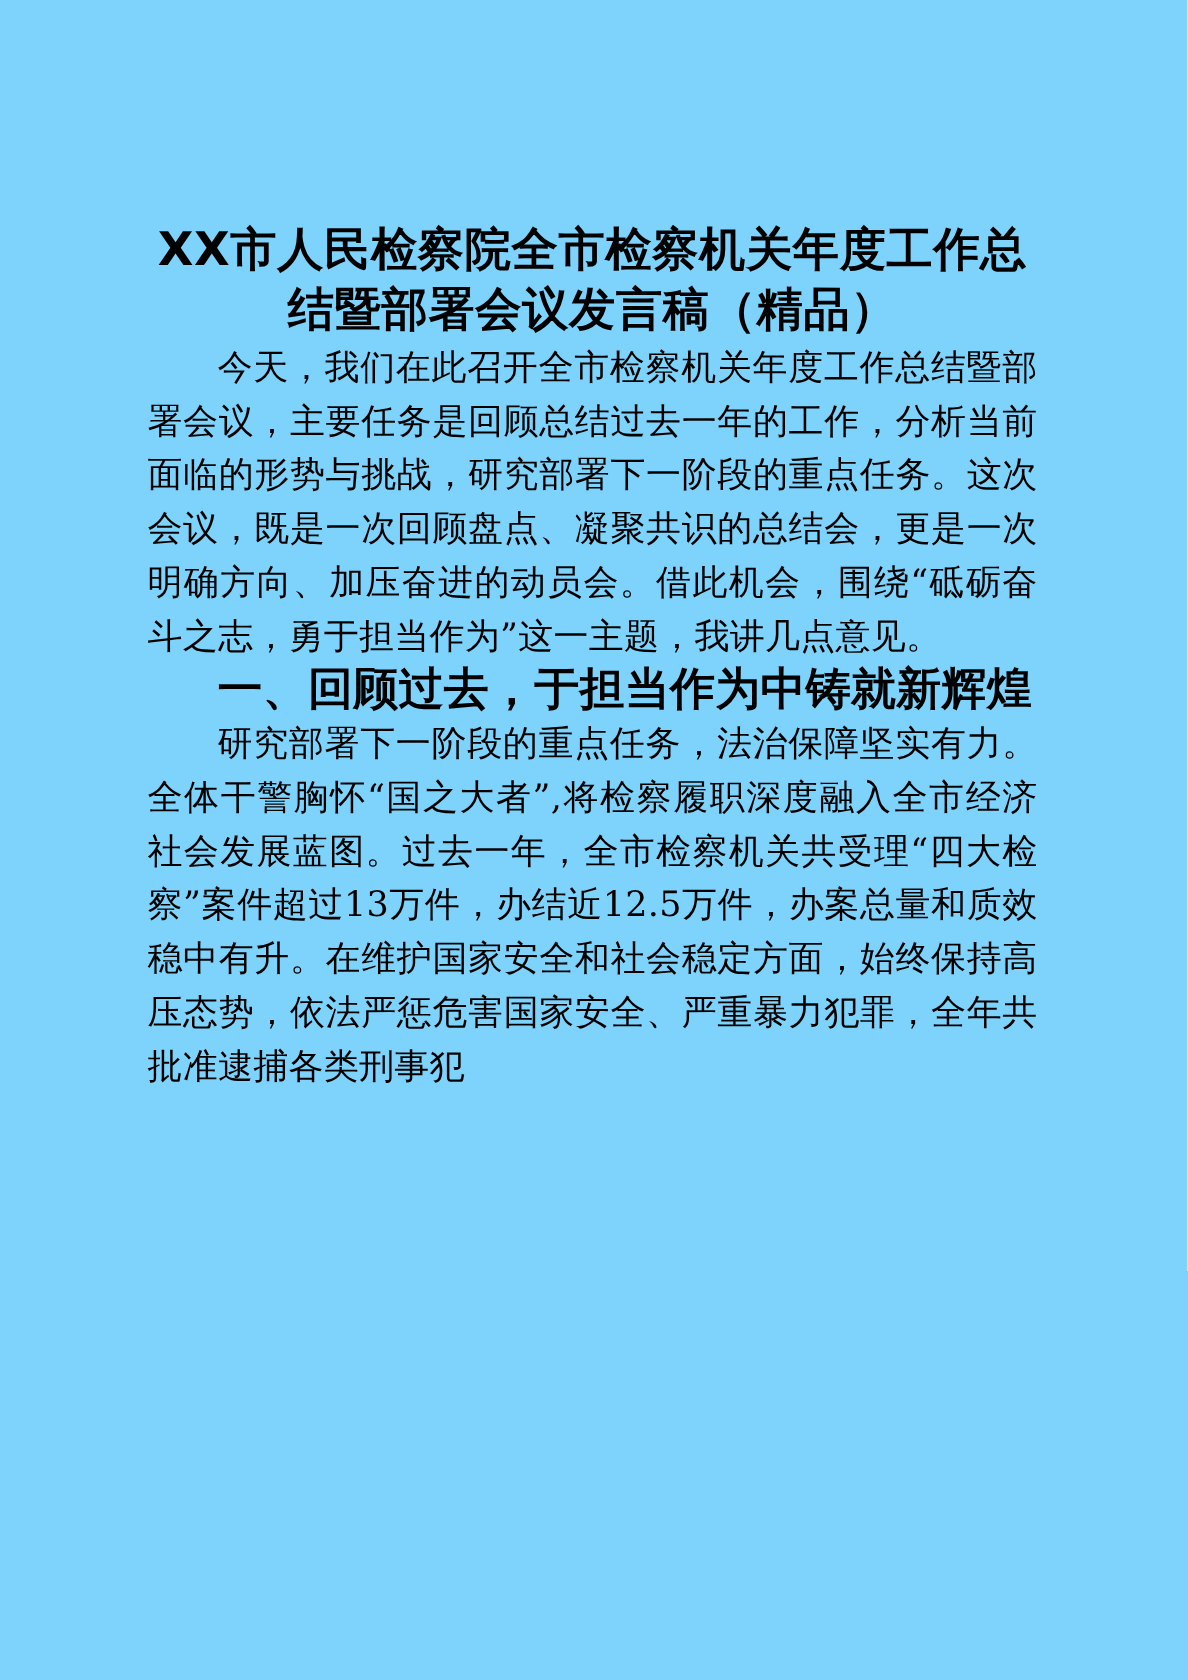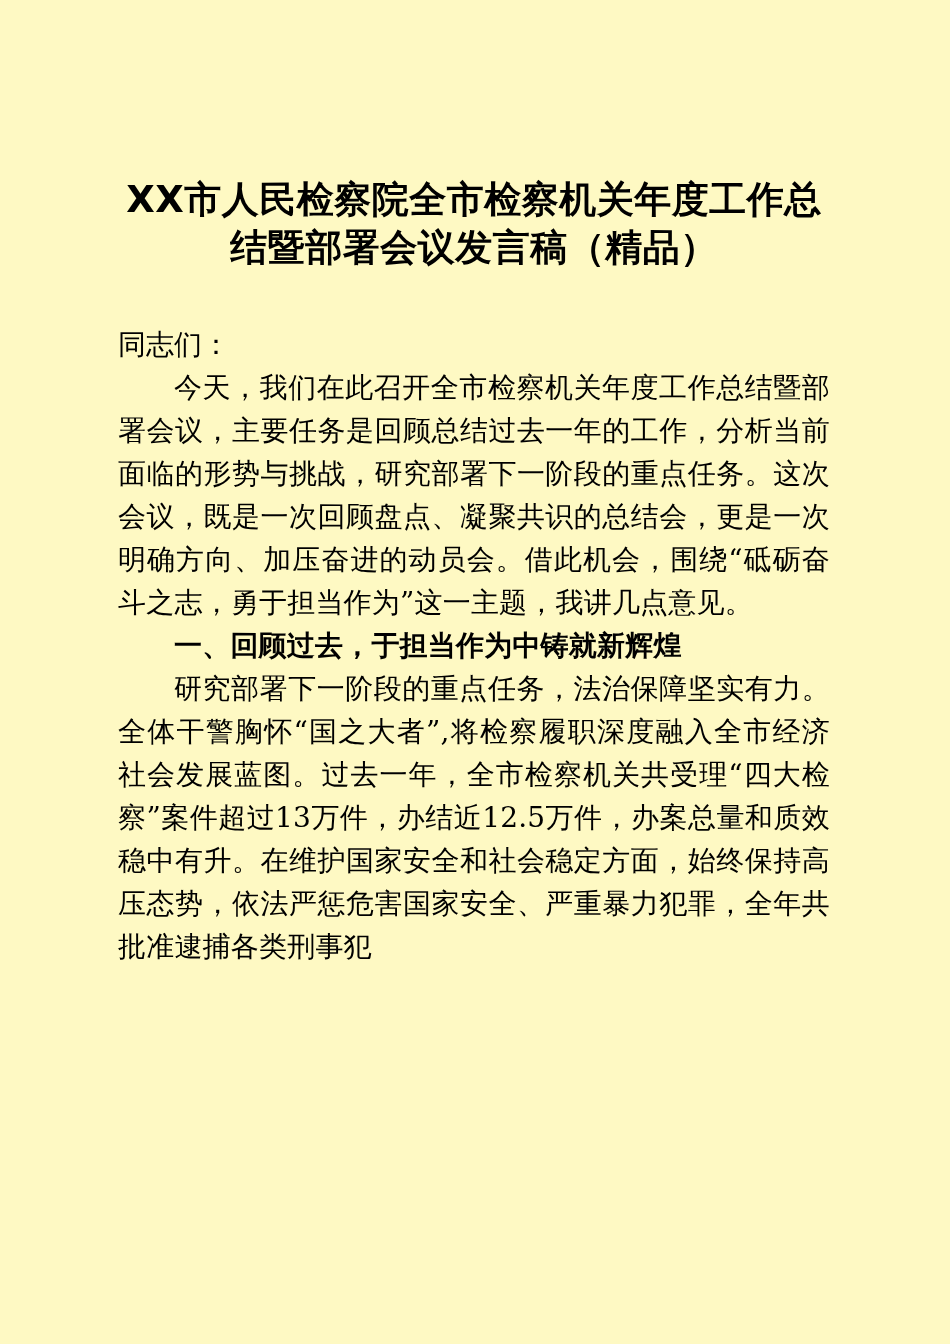--- a/index.html
+++ b/index.html
@@ -5,21 +5,21 @@
   html, body {
     margin: 0;
     padding: 0;
     background: #ffffff;
   }
 
   #page {
     position: relative;
     width: 950px;
     height: 1344px;
-    background: #fef9c3;
+    background: #7dd3fc;
     overflow: hidden;
     margin: 0 auto;
     font-family: "DejaVu Serif", "Liberation Serif", serif;
     color: #000000;
   }
 
   
   .doc-body {
     position: absolute;
     left: 118px;
@@ -62,38 +62,37 @@
     text-align: justify;
     text-justify: inter-character;
     word-break: break-all;
     letter-spacing: 0.2px;
   }
 
   
   .section-heading {
     font-family: "DejaVu Serif", "Liberation Serif", serif;
     font-weight: 700;
-    font-size: 28px;
+    font-size: 36px;
     line-height: 43px;
     margin: 0;
     text-indent: 56px;
     text-align: left;
     letter-spacing: 0.2px;
   }
 </style>
 </head>
 <body>
 
 <div id="page">
 
   <div class="doc-body">
 
     <h1 class="doc-title">XX市人民检察院全市检察机关年度工作总结暨部署会议发言稿（精品）</h1>
 
-    <p class="salutation">同志们：</p>
 
     <div id="blocks-container">
         <p class="para">今天，我们在此召开全市检察机关年度工作总结暨部署会议，主要任务是回顾总结过去一年的工作，分析当前面临的形势与挑战，研究部署下一阶段的重点任务。这次会议，既是一次回顾盘点、凝聚共识的总结会，更是一次明确方向、加压奋进的动员会。借此机会，围绕“砥砺奋斗之志，勇于担当作为”这一主题，我讲几点意见。</p>
         <p class="section-heading">一、回顾过去，于担当作为中铸就新辉煌</p>
         <p class="para">研究部署下一阶段的重点任务，法治保障坚实有力。全体干警胸怀“国之大者”,将检察履职深度融入全市经济社会发展蓝图。过去一年，全市检察机关共受理“四大检察”案件超过13万件，办结近12.5万件，办案总量和质效稳中有升。在维护国家安全和社会稳定方面，始终保持高压态势，依法严惩危害国家安全、严重暴力犯罪，全年共批准逮捕各类刑事犯</p>
       </div>
 
   </div>
 
 </div>

